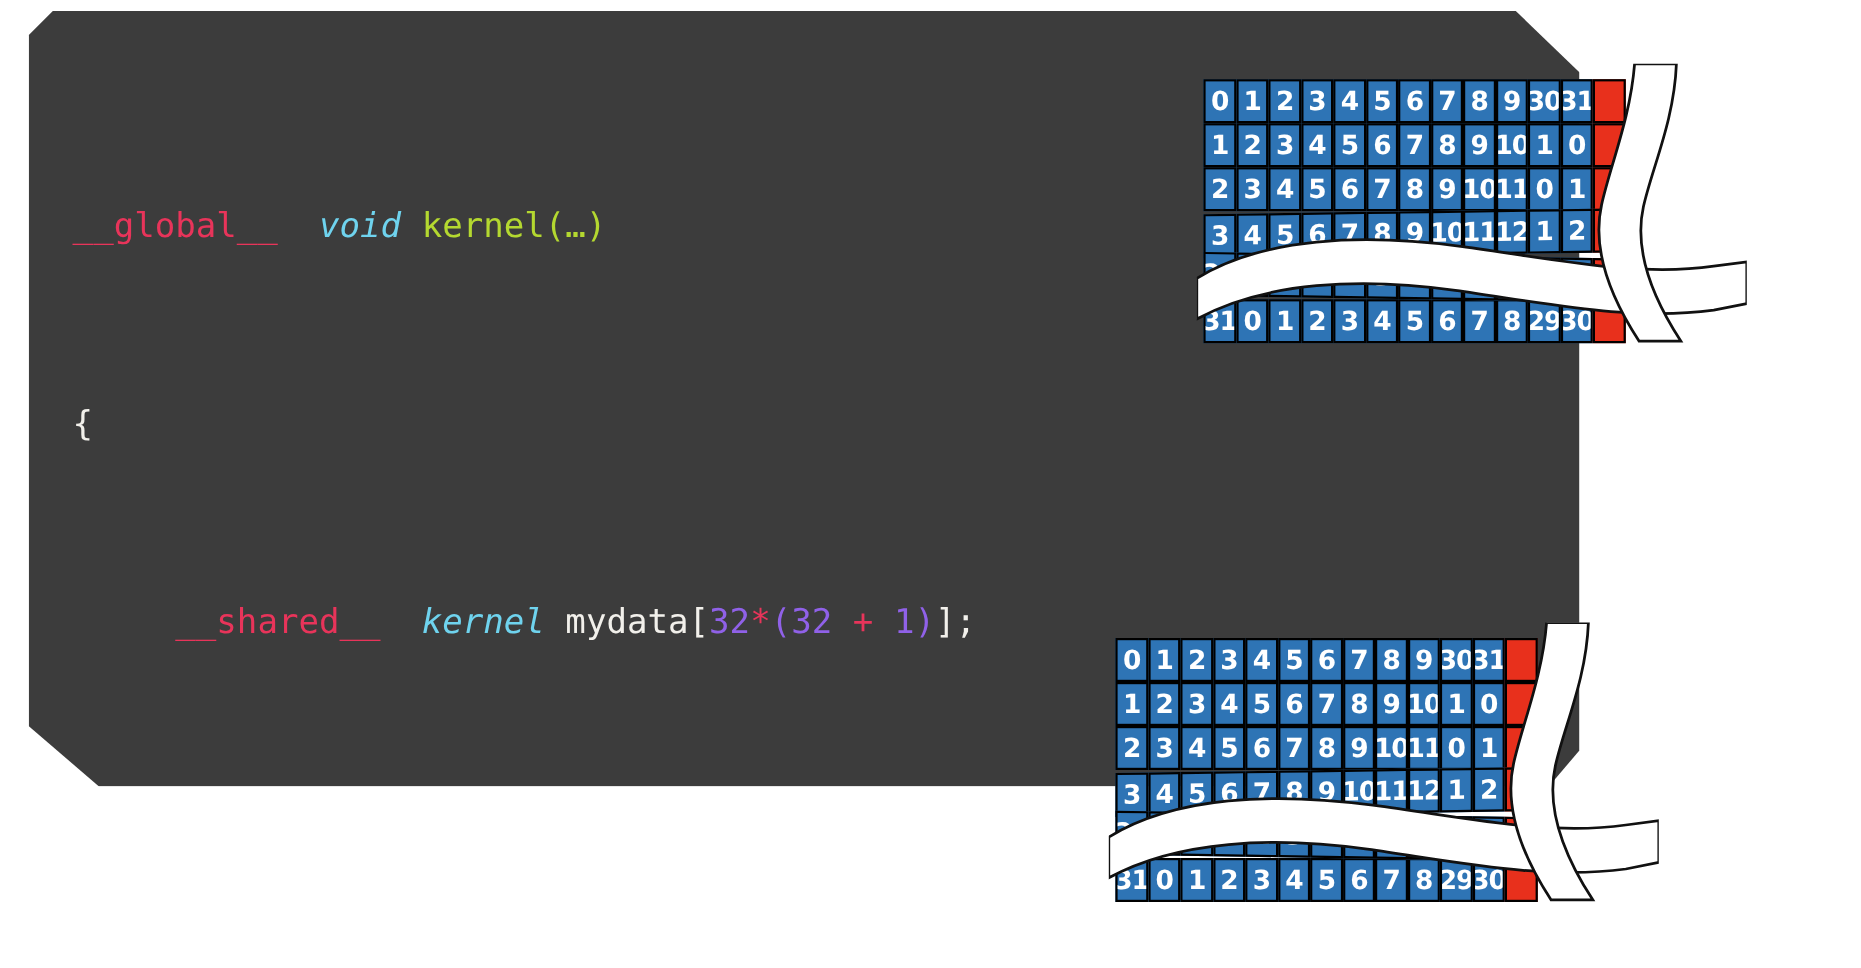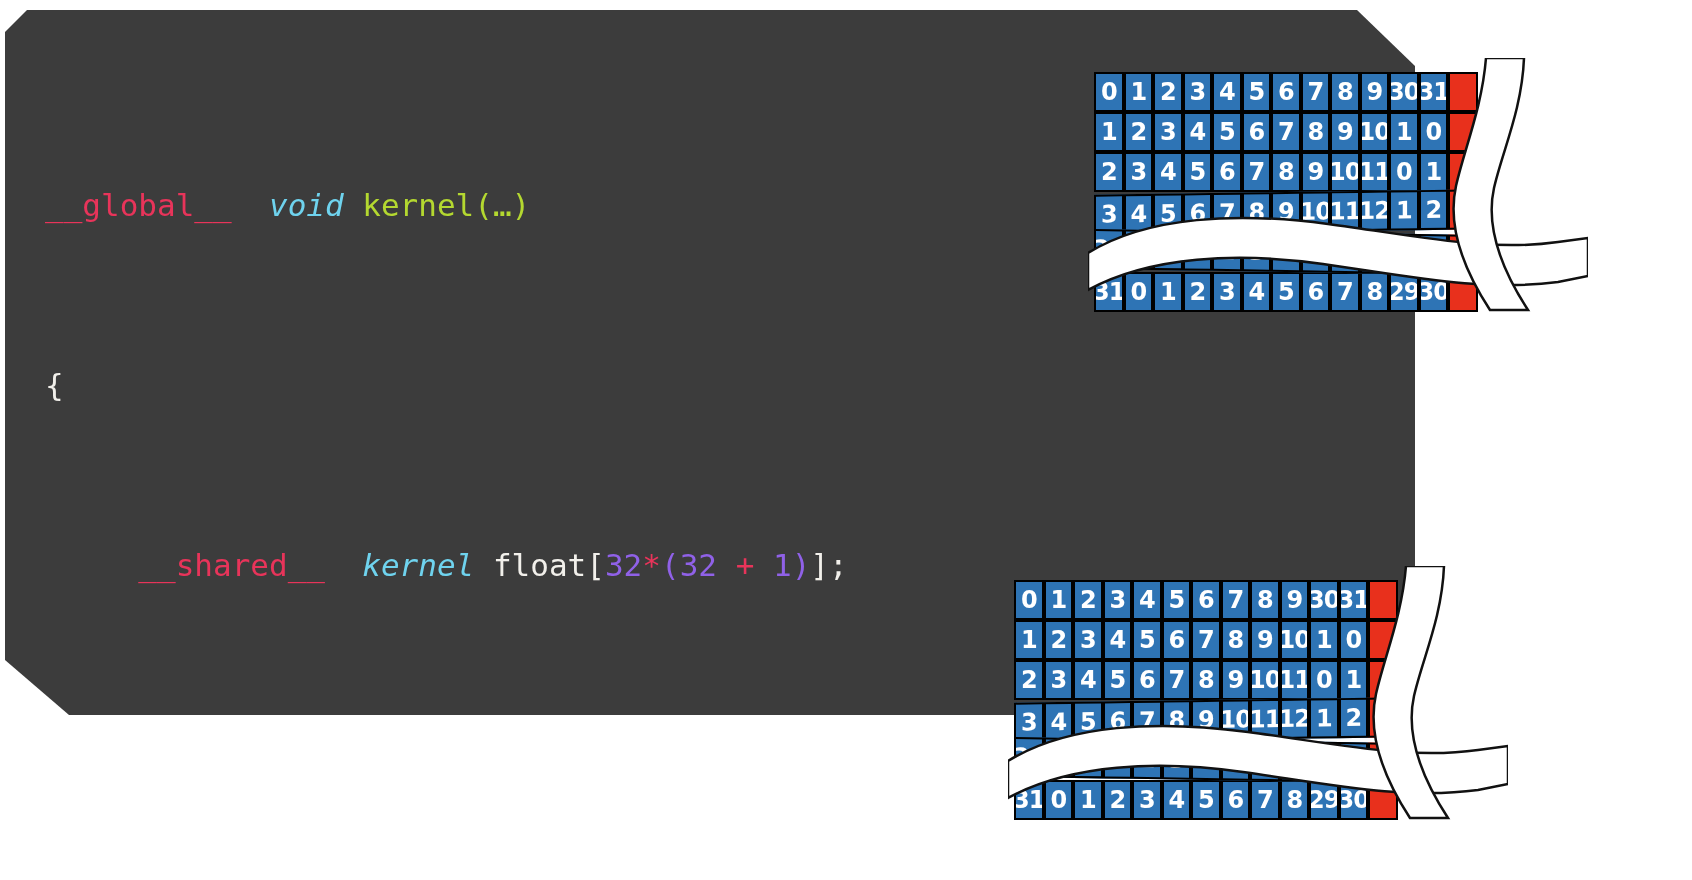--- a/index.html
+++ b/index.html
@@ -4,21 +4,21 @@
 <title>CUDA Shared Memory Padding Slide</title>
 <style>
   html,body{margin:0;padding:0;background:#ffffff;}
   body{
     width:1692px;height:880px;overflow:hidden;position:relative;
     font-family:"DejaVu Sans Mono","Liberation Mono",monospace;
   }
 
   
   #code-panel{
-    position:absolute; left:5px; top:10px; width:1410px; height:705px;
+    position:absolute; left:26px; top:10px; width:1410px; height:705px;
     background:#3c3c3c;
     clip-path: polygon(
         0px 22px,
         22px 0px,
         1352px 0px,
         1410px 56px,
         1410px 672px,
         1382px 705px,
         64px 705px,
         0px 650px
@@ -79,21 +79,21 @@
 </head>
 <body>
 
 <div id="code-panel">
   <div id="code-text">
 
     <span class="ln"><span class="kw-prep">__global__</span>  <span class="ty">void</span> <span class="fn">kernel</span><span class="fn">(…)</span></span>
 
     <span class="ln"><span class="pl">{</span></span>
 
-    <span class="ln">     <span class="kw-prep">__shared__</span>  <span class="ty">kernel</span> <span class="pl">float</span><span class="pl">[</span><span class="num">32</span><span class="op">*</span><span class="num">(</span><span class="num">32</span> <span class="op">+</span> <span class="num">1</span><span class="num">)</span><span class="pl">];</span></span>
+    <span class="ln">     <span class="kw-prep">__shared__</span>  <span class="ty">kernel</span> <span class="pl">mydata</span><span class="pl">[</span><span class="num">32</span><span class="op">*</span><span class="num">(</span><span class="num">32</span> <span class="op">+</span> <span class="num">1</span><span class="num">)</span><span class="pl">];</span></span>
 
     <span class="ln">   <span class="dots">…</span></span>
 
     
 
     
 
     
 
     

